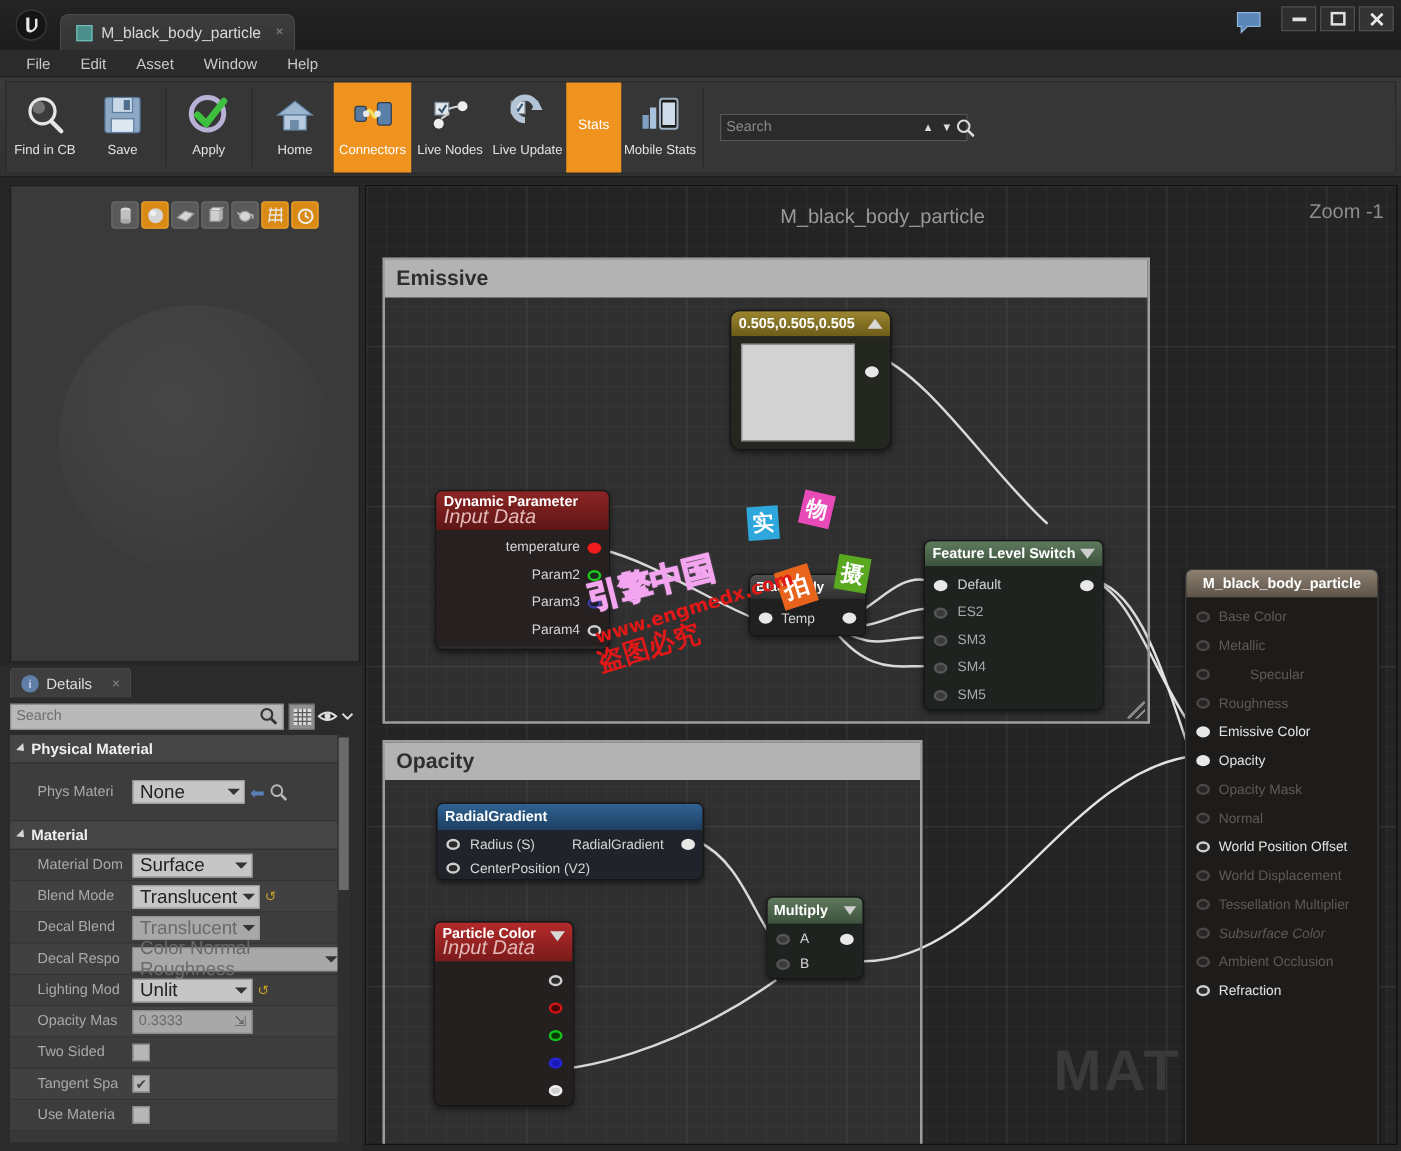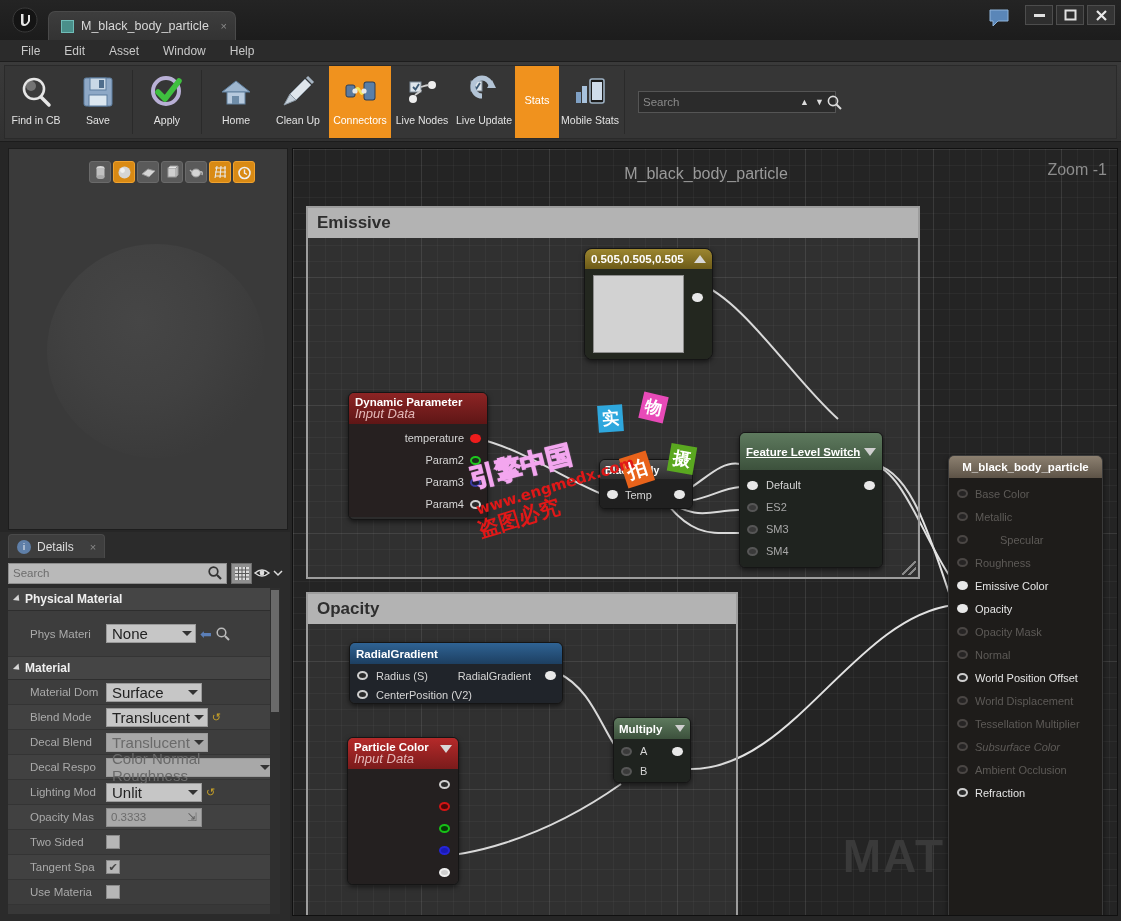--- a/index.html
+++ b/index.html
@@ -147,21 +147,21 @@
     background:
       linear-gradient(135deg,transparent 45%, #888 45%, #888 55%, transparent 55%),
       linear-gradient(135deg,transparent 70%, #888 70%, #888 80%, transparent 80%); }
 
   .node { position:absolute; border-radius:6px; background:#2c2c2c;
     border:1px solid #151515; box-shadow:0 2px 5px rgba(0,0,0,.55); overflow:hidden; }
   .nhdr { height:20px; display:flex; align-items:center; padding:0 6px;
     font-size:11.5px; font-weight:bold; color:#fff; }
   .nhdr2 { display:block; padding:3px 6px 4px; }
   .nhdr2 .t { font-size:11.5px; font-weight:bold; color:#fff; line-height:12px; }
-  .nhdr2 .s { font-size:13px; font-style:italic; color:#e4b9b9; line-height:12px; }
+  .nhdr2 .s { font-size:16px; font-style:italic; color:#e4b9b9; line-height:12px; }
   .nbody { padding:3px 0 5px; background:#232323; }
   .prow2 { height:22px; display:flex; align-items:center; position:relative; }
   .pin { width:11px; height:9px; border-radius:50%/50%; flex:none; }
   .pin.filled { background:#e8e8e8; }
   .pin.hollow { background:#2a2a2a; border:2px solid #cfcfcf; }
   .pin.dim { background:#3a3a3a; border:2px solid #565656; }
   .ptxt { font-size:11px; color:#d5d5d5; }
   .dropcar { width:0;height:0;border-left:6px solid transparent;border-right:6px solid transparent;
     border-top:8px solid #cfcfcf; margin-left:auto; }
 
@@ -262,30 +262,20 @@
       <div class="tgroup">
         <div class="tbtn">
           <span class="ticon">
             <svg width="36" height="36" viewBox="0 0 36 36">
                 <path d="M4 18 L18 7 L32 18 Z" fill="#9db6cf" stroke="#60809e"></path>
                 <rect x="9" y="18" width="18" height="12" fill="#b7cade" stroke="#60809e"></rect>
                 <rect x="14" y="22" width="7" height="8" fill="#6e8ca8"></rect>
               </svg>
           </span>
           <span class="lbl">Home</span>
-        </div>
-        <div class="tbtn">
-          <span class="ticon">
-            <svg width="36" height="36" viewBox="0 0 36 36">
-                <path d="M25 5 L31 11 L16 26 L10 20 Z" fill="#dfe6ec" stroke="#8d9aa6"></path>
-                <path d="M10 20 L4 31 L16 26 Z" fill="#c7d2dc" stroke="#8d9aa6"></path>
-                <path d="M27 3 L33 9" stroke="#a6b4c2" stroke-width="3"></path>
-              </svg>
-          </span>
-          <span class="lbl">Clean Up</span>
         </div>
         <div class="tbtn active">
           <span class="ticon">
             <svg width="36" height="36" viewBox="0 0 36 36">
                 <rect x="4" y="11" width="9" height="12" rx="2" fill="#5b7aa0" stroke="#2e3f54"></rect>
                 <rect x="22" y="8" width="11" height="18" rx="2" fill="#4a6party"></rect>
                 <rect x="22" y="8" width="11" height="18" rx="2" fill="#5a7fa8" stroke="#2e3f54"></rect>
                 <path d="M13 17 C18 8, 18 26, 22 17" fill="none" stroke="#f2e35a" stroke-width="2.6"></path>
                 <circle cx="13" cy="17" r="2.6" fill="#e8e8e8"></circle>
                 <circle cx="22" cy="17" r="2.6" fill="#e8e8e8"></circle>
@@ -624,21 +614,21 @@
       <div class="nbody" style="height:31px;padding:0;background:#202020;">
         <div class="prow2" style="height:31px;padding:0 7px;gap:7px;">
           <span class="pin filled"></span>
           <span class="ptxt">Temp</span>
           <span class="pin filled" style="margin-left:auto;"></span>
         </div>
       </div>
     </div>
 
     <div class="node" style="left:446px; top:283px; width:144px; height:136px;">
-      <div class="nhdr" style="background:linear-gradient(#5e7a5e,#3c513c);height:37px;text-decoration:underline;">
+      <div class="nhdr" style="background:linear-gradient(#5e7a5e,#3c513c);height:20px;">
         <span>Feature Level Switch</span>
         <span class="dropcar"></span>
       </div>
       <div class="nbody" style="height:115px;background:#1f231f;padding-top:4px;">
         <div class="prow2" style="padding-left:7px;gap:8px;">
           <span class="pin filled"></span>
           <span class="ptxt">Default</span>
           <span class="pin filled" style="position:absolute;right:7px;"></span>
         </div>
         <div class="prow2" style="padding-left:7px;gap:8px;">

